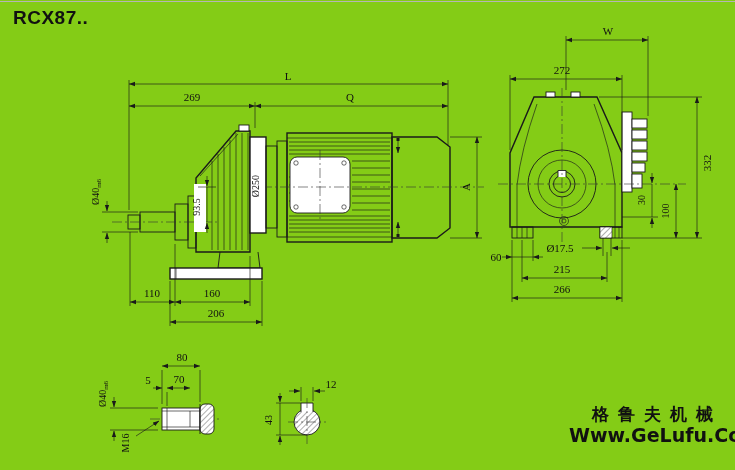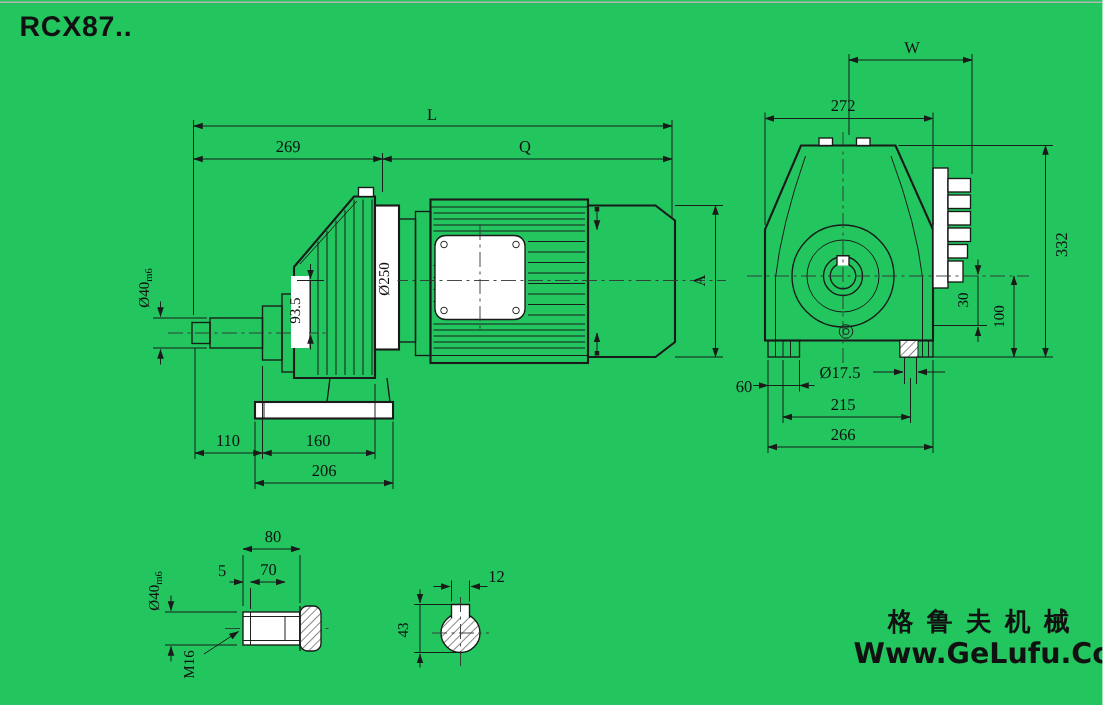--- a/index.html
+++ b/index.html
@@ -1,16 +1,16 @@
 <!DOCTYPE html>
 <html><head>
 <meta charset="utf-8">
 <style>
   html,body{margin:0;padding:0;background:#fff;}
-  #page{position:relative;width:735px;height:470px;background:#22c55e;overflow:hidden;
+  #page{position:relative;width:735px;height:470px;background:#84cc16;overflow:hidden;
         font-family:"Liberation Sans",sans-serif;}
   svg{position:absolute;left:0;top:0;}
   .ol{stroke:#1a1a1a;fill:none;stroke-width:1.4;}
   .ml{stroke:#1a1a1a;fill:none;stroke-width:.9;}
   .tl{stroke:#1a1a1a;fill:none;stroke-width:.65;}
   .dim{stroke:#1a1a1a;fill:none;stroke-width:.65;}
   .cl{stroke:#333;fill:none;stroke-width:.6;stroke-dasharray:10 3 2 3;}
   .wbg{fill:#fff;stroke:none;}
   .wfill{fill:#fff;}
   text{fill:#111;}

